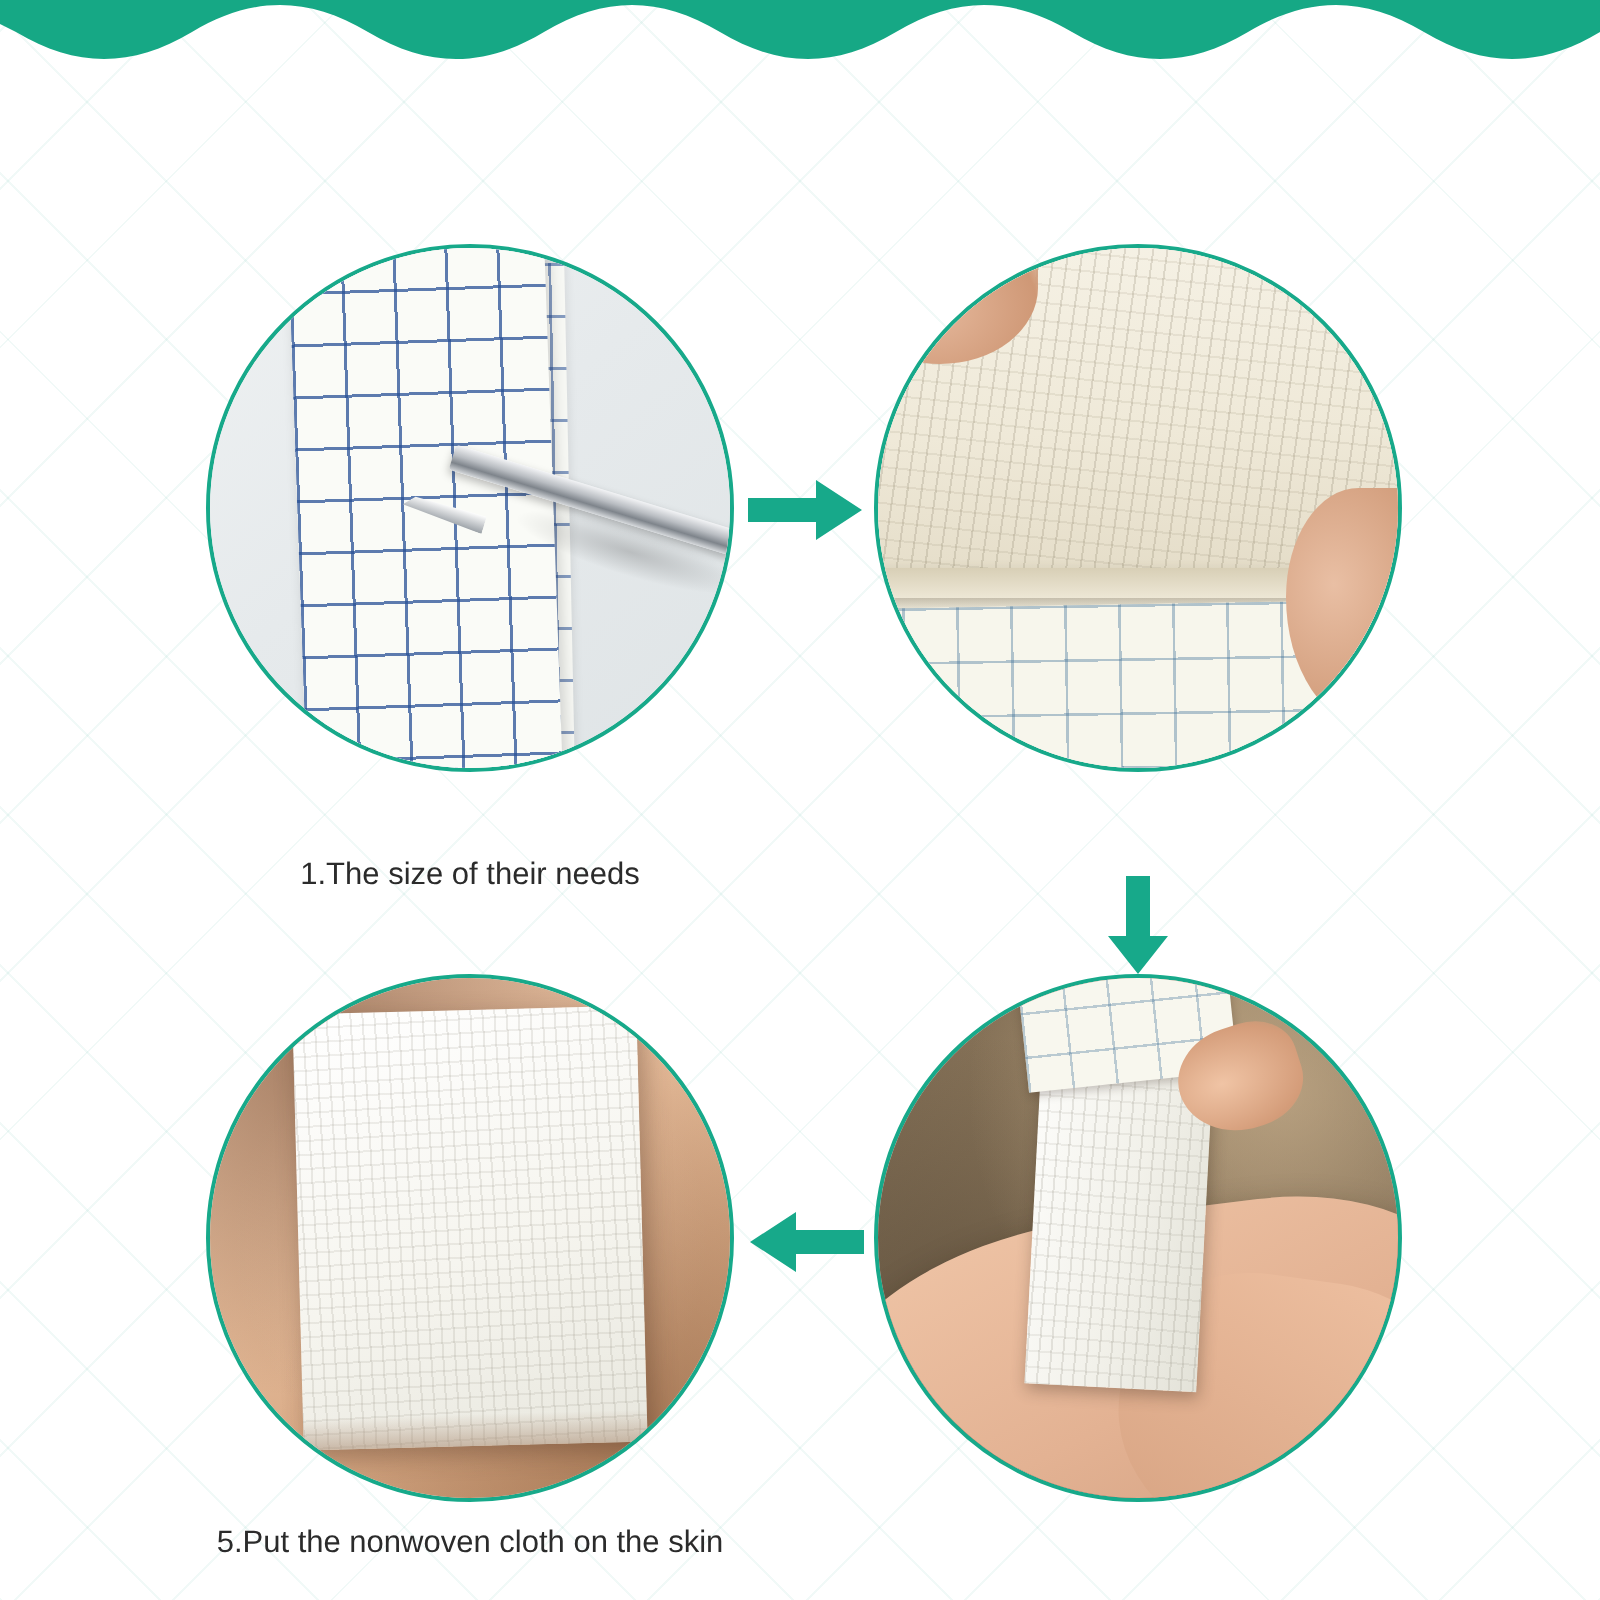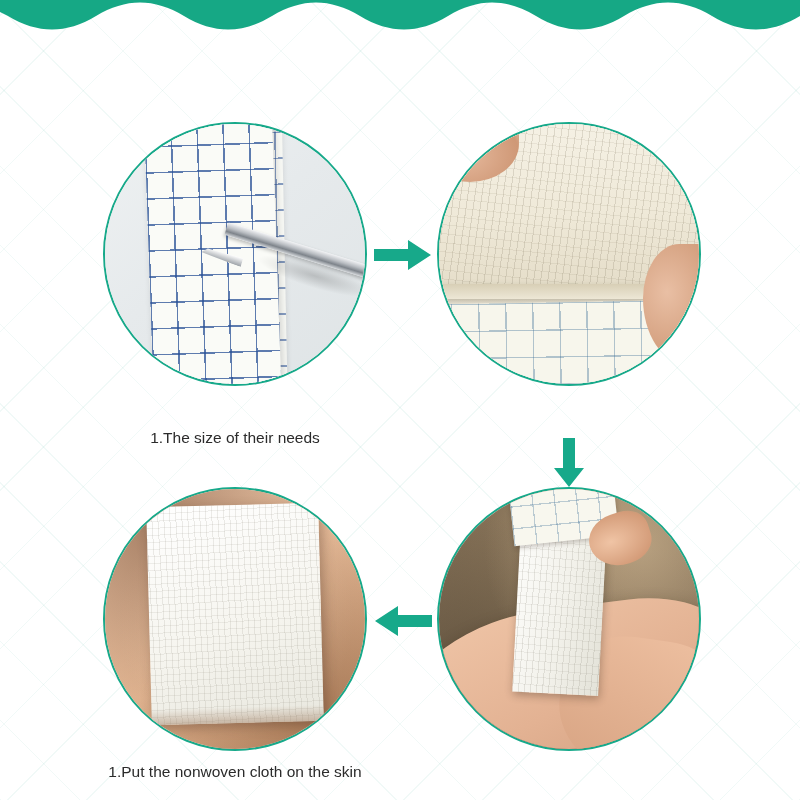--- a/index.html
+++ b/index.html
@@ -390,15 +390,15 @@
     </svg>
   </div>
 
   <div class="arrow arrow-left-bot">
     <svg width="58" height="34" viewBox="0 0 58 34" aria-hidden="true">
       <path d="M58,11 L24,11 L24,2 L1,17 L24,32 L24,23 L58,23 Z" fill="#17a98a"></path>
     </svg>
   </div>
 
   <div class="caption cap1">1.The size of their needs</div>
-  <div class="caption cap4">1.Put the nonwoven cloth on the skin</div>
+  <div class="caption cap4">5.Put the nonwoven cloth on the skin</div>
 
 </div>
 
 </body></html>

